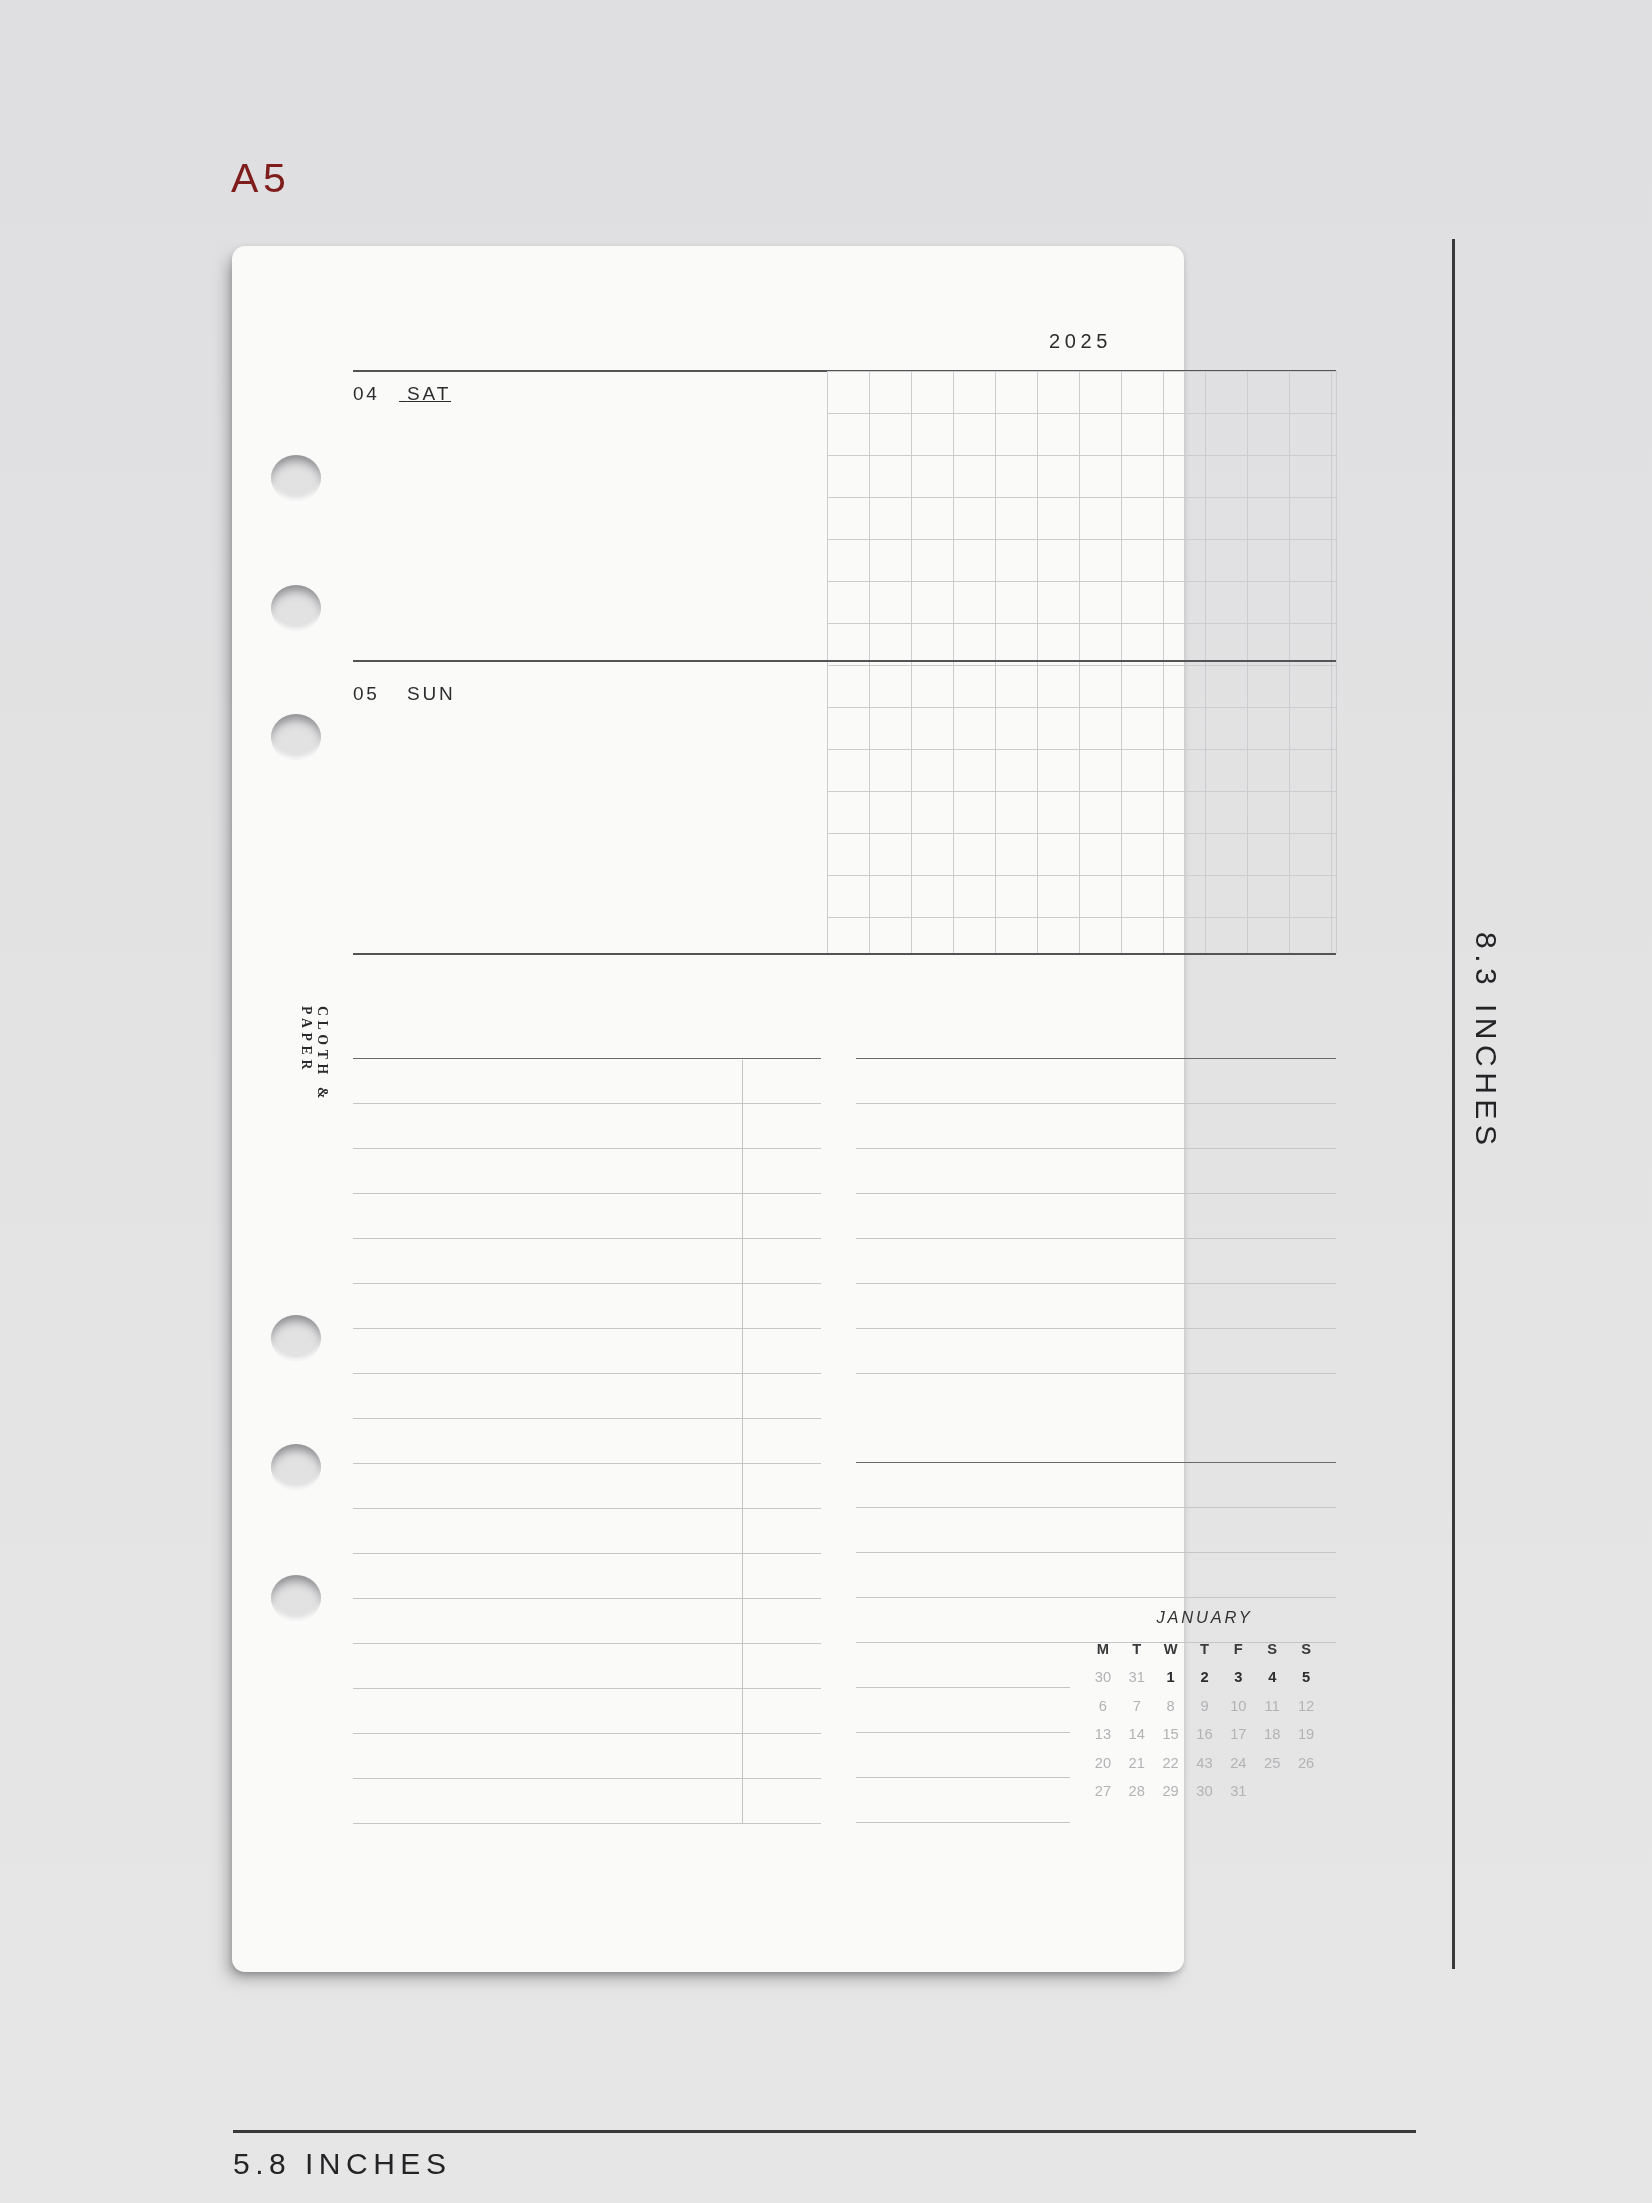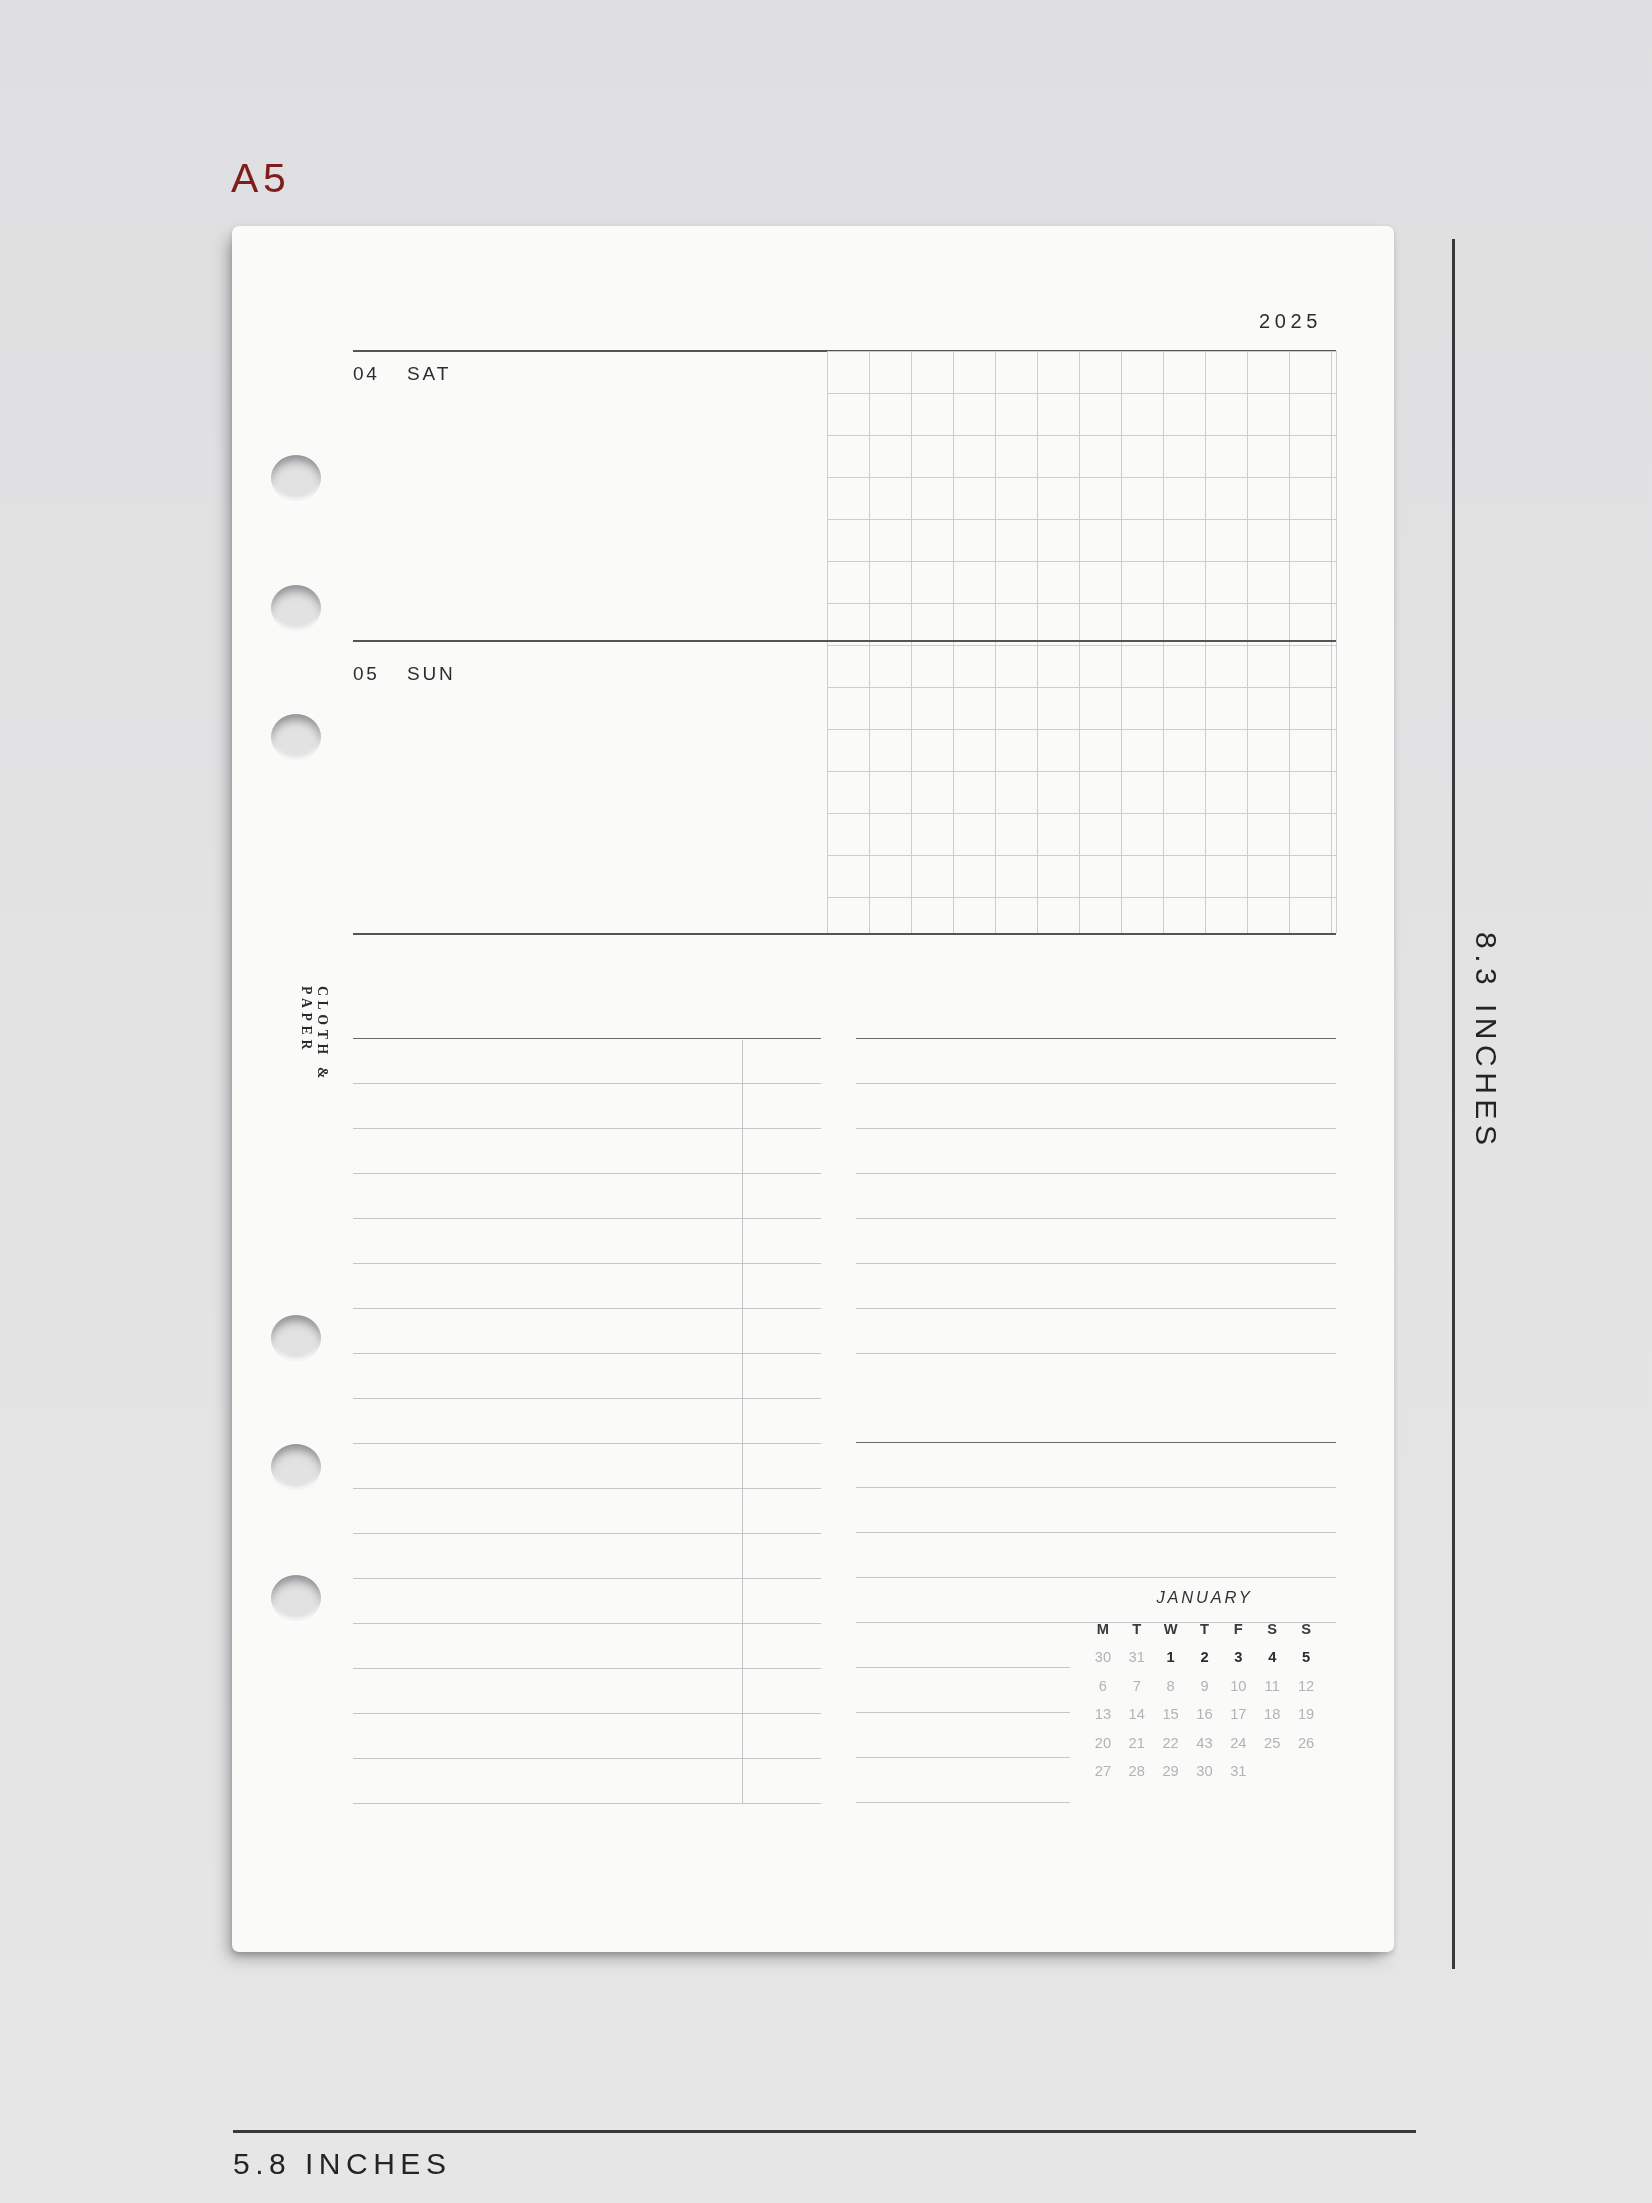--- a/index.html
+++ b/index.html
@@ -13,41 +13,41 @@
   
   .size-label { left:231px; top:155px; font-size:41px; letter-spacing:4.6px; color:#7f1d1d; }
   .dim-text   { color:#242427; font-size:30px; letter-spacing:5.5px; }
   .dim-bottom { left:233px; top:2147px; width:1183px; text-align:left; }
   .dim-right  { left:1469px; top:932px; height:294px; writing-mode:vertical-rl; letter-spacing:5.5px; }
   .dim-line-bottom { left:233px; top:2130px; width:1183px; height:2.8px; background:#39393c; }
   .dim-line-right  { left:1452px; top:239px; width:2.8px; height:1730px; background:#39393c; }
 
   
   .page {
-    left:232px; top:226px; width:1162px; height:1726px;
-    background:#fafaf9; border-radius:7px;
+    left:232px; top:246px; width:952px; height:1726px;
+    background:#fafaf9; border-radius:13px;
     box-shadow:-7.3px 9.2px 14.7px -4.6px rgba(75,75,80,.5), 0 2.8px 5.5px rgba(110,110,115,.3);
   }
   
   .hole {
     width:50px; height:46px; border-radius:50%;
     background:#e2e2e3;
     box-shadow: inset 0 8.3px 9.2px -2.8px rgba(70,70,74,.55), inset 0 -2.8px 3.7px rgba(255,255,255,.75);
   }
   .hole-1 { left:271px; top:455px; }  .hole-2 { left:271px; top:585px; }
   .hole-3 { left:271px; top:714px; }  .hole-4 { left:271px; top:1315px; }
   .hole-5 { left:271px; top:1444px; } .hole-6 { left:271px; top:1575px; }
 
   
   .year { right:72px; top:84px; font-size:20px; letter-spacing:4.6px; color:#2c2c2e; }
   .rule-dark   { height:1.8px; background:#545456; left:121px; width:983px; }
   .rule-sat    { top:124px; } .rule-sun { top:414px; } .rule-end { top:707px; }
   .day-label { left:121px; font-size:19px; letter-spacing:2.8px; color:#2d2d2f; white-space:nowrap; }
   .day-label .num { display:inline-block; width:46px; }
-  .day-sat { top:137px; } .day-sun { top:427px;margin-top:10px; }
+  .day-sat { top:137px;text-decoration:underline; } .day-sun { top:427px;margin-top:10px; }
 
   .day-grid {
     left:595px; top:125px; width:509px; height:582px;
     background-image:
       linear-gradient(to right, #cdcdcf 0.9px, transparent 0.9px),
       linear-gradient(to bottom, #cdcdcf 0.9px, transparent 0.9px);
     background-size:42px 42px;
     border-right:0.9px solid #cdcdcf;
   }
 

